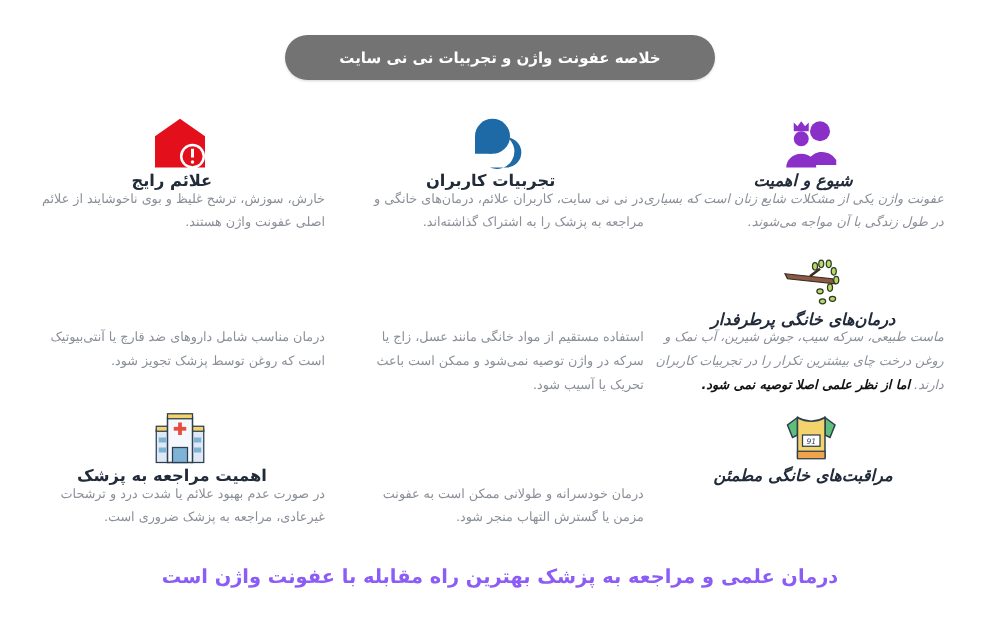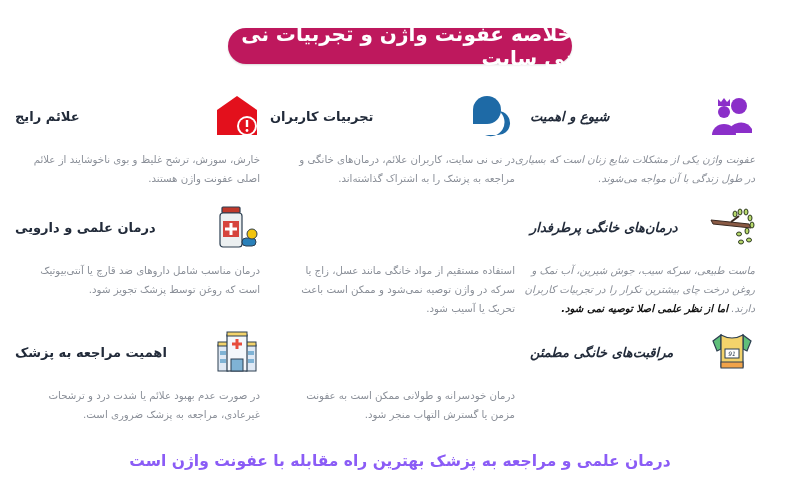--- a/index.html
+++ b/index.html
@@ -1,30 +1,30 @@
 <!DOCTYPE html>
 <html><head>
   <meta charset="utf-8">
   <style>
     * { box-sizing: border-box; margin: 0; padding: 0; }
     html, body { width: 800px; height: 500px; background: #ffffff; overflow: hidden; }
     body { font-family: "DejaVu Sans", sans-serif; position: relative; direction: rtl; }
 
     .title-pill {
       position: absolute; left: 228px; top: 28px; width: 344px; height: 36px;
-      background: #be185d; border-radius: 18px;
+      background: #737373; border-radius: 18px;
       display: flex; align-items: center; justify-content: center;
-      color: #ffffff; font-weight: bold; font-size: 20px;
+      color: #ffffff; font-weight: bold; font-size: 12px;
       box-shadow: 0 1px 2px rgba(0,0,0,0.15);
     }
 
     .card { position: absolute; width: 245px; height: 115px; }
     .card .head {
       position: absolute; top: 0; right: 0; height: 48px; width: 100%;
-      display: flex; flex-direction: row; align-items: center; justify-content: space-between;
+      display: flex; flex-direction: column; align-items: center; justify-content: space-between;
     }
     .card .icon { width: 46px; height: 46px; flex: 0 0 46px; margin-left: 12px; }
     .card .icon svg { width: 46px; height: 46px; display: block; }
     .card .head-title { font-size: 13px; font-weight: bold; color: #222b3a; white-space: nowrap; }
     .card .desc {
       position: absolute; top: 58px; right: 0; width: 245px;
       font-size: 10.2px; line-height: 19px; color: #8a8f98; text-align: right;
     }
     .card .desc .strong { color: #111111; font-weight: bold; margin-top: 24px; }
 
@@ -124,34 +124,20 @@
     <span>ماست طبیعی، سرکه سیب، جوش شیرین، آب نمک و روغن درخت چای بیشترین تکرار را در تجربیات کاربران دارند.</span>
     <span class="strong">اما از نظر علمی اصلا توصیه نمی شود.</span>
   </div>
 </div>
 
 <div class="card c2 r2">
   <div class="desc">استفاده مستقیم از مواد خانگی مانند عسل، زاج یا سرکه در واژن توصیه نمی‌شود و ممکن است باعث تحریک یا آسیب شود.</div>
 </div>
 
 <div class="card c3 r2">
-  <div class="head">
-    <span class="icon">
-      <svg viewBox="0 0 46 46">
-        <rect x="8" y="3" width="18" height="6" rx="1" fill="#c0392b" stroke="#2c3e50" stroke-width="1.2"></rect>
-        <rect x="6" y="9" width="22" height="34" rx="3" fill="#ecf0f1" stroke="#2c3e50" stroke-width="1.2"></rect>
-        <rect x="9" y="17" width="16" height="16" fill="#d6453d"></rect>
-        <rect x="15.5" y="19" width="3" height="12" fill="#ffffff"></rect>
-        <rect x="11" y="23.5" width="12" height="3" fill="#ffffff"></rect>
-        <rect x="28" y="34" width="14" height="8" rx="4" fill="#2980b9" stroke="#2c3e50" stroke-width="1"></rect>
-        <ellipse cx="38" cy="30" rx="5" ry="5" fill="#f1c40f" stroke="#2c3e50" stroke-width="1"></ellipse>
-      </svg>
-    </span>
-    <span class="head-title">درمان علمی و دارویی</span>
-  </div>
   <div class="desc">درمان مناسب شامل داروهای ضد قارچ یا آنتی‌بیوتیک است که روغن توسط پزشک تجویز شود.</div>
 </div>
 
 <div class="card c1 r3">
   <div class="head">
     <span class="icon">
       <svg viewBox="0 0 46 46">
         <path d="M12 6 L4 12 L8 22 L12 20 Z" fill="#5fbf7a" stroke="#2c3e50" stroke-width="1.2"></path>
         <path d="M34 6 L42 12 L38 22 L34 20 Z" fill="#5fbf7a" stroke="#2c3e50" stroke-width="1.2"></path>
         <path d="M12 6 Q23 12 34 6 V38 H12 Z" fill="#f3d36b" stroke="#2c3e50" stroke-width="1.2"></path>

